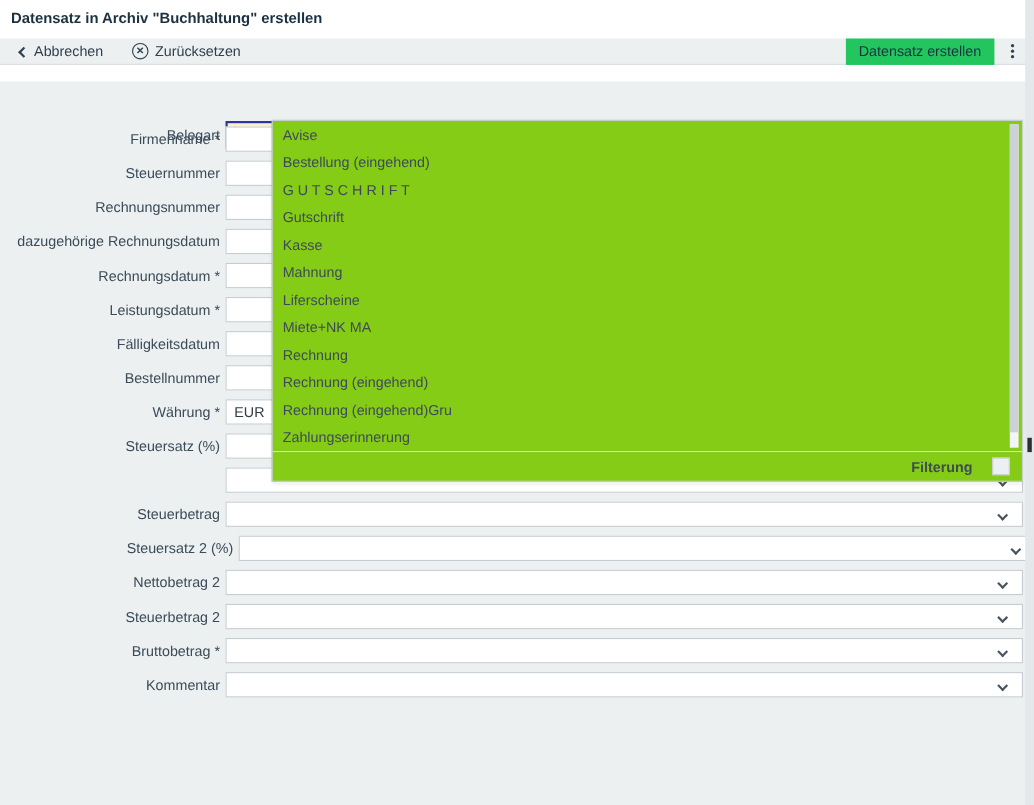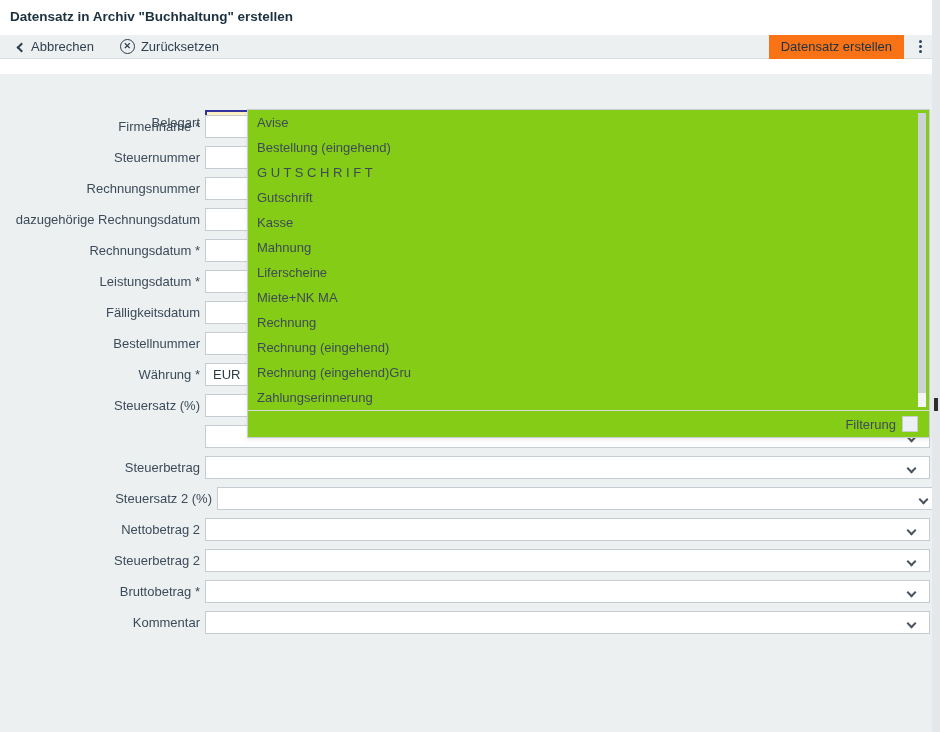--- a/index.html
+++ b/index.html
@@ -16,21 +16,21 @@
              border-bottom:1px solid #d9dde0; display:flex; align-items:center; }
   .tb-btn { display:flex; align-items:center; gap:6px; font-size:13px; color:#2e3f4f; cursor:pointer; }
   .tb-back { margin-left:18px; }
   .tb-reset { margin-left:26px; }
   .chev-left { width:7px; height:7px; border-left:2px solid #2e3f4f; border-bottom:2px solid #2e3f4f;
                transform:rotate(45deg); display:inline-block; margin-top:1px; }
   .circle-x { width:15px; height:15px; border:1.5px solid #2e3f4f; border-radius:50%;
               display:inline-flex; align-items:center; justify-content:center;
               font-size:9px; font-weight:bold; color:#2e3f4f; line-height:1; }
   .tb-spacer { flex:1; }
-  .create-btn { height:24px; padding:0 12px; background:#f97316; border:none; color:#1d3240;
+  .create-btn { height:24px; padding:0 12px; background:#22c55e; border:none; color:#1d3240;
                 font-size:13px; font-family:"Liberation Sans",sans-serif; display:flex; align-items:center; cursor:pointer; }
   .kebab { width:16px; height:24px; margin:0 12px 0 8px; display:flex; flex-direction:column;
            align-items:center; justify-content:center; gap:2px; cursor:pointer; }
   .kebab i { width:3px; height:3px; background:#27445c; border-radius:50%; display:block; }
 
   
   .content { position:absolute; left:0; top:74px; width:940px; height:658px; background:#edf0f1; }
 
   .row { position:absolute; left:0; height:25px; width:940px; }
   .row .lbl { position:absolute; left:0; top:0; width:200px; height:25px; line-height:25px;
@@ -46,21 +46,21 @@
   .caret { width:1px; height:15px; background:#222; margin-left:6px; }
 
   
   .dropdown { position:absolute; left:247px; top:35px; width:683px; background:#84cc16;
               border:1px solid #c9ced3; box-shadow:0 2px 4px rgba(0,0,0,0.08); }
   .dd-list { position:relative; height:300px; overflow:hidden; }
   .dd-item { height:25px; line-height:25px; padding-left:9px; font-size:13px; color:#3e4b56; cursor:pointer; }
   .dd-scroll { position:absolute; right:3px; top:3px; width:8px; height:294px; background:#f3f5f6; }
   .dd-thumb { position:absolute; left:0; top:0; width:8px; height:280px; background:#ccd2d6; cursor:pointer; }
   .dd-footer { height:27px; border-top:1px solid #d6dadd; display:flex; align-items:center;
-               justify-content:flex-end; gap:6px; padding-right:11px; }
+               justify-content:flex-end; gap:18px; padding-right:11px;font-weight:bold; }
   .dd-footer .flt { font-size:13px; color:#3e4b56; }
   .checkbox { width:16px; height:16px; background:#edf0f2; border:1px solid #c8cdd2; cursor:pointer; }
 
   
   .gutter { position:absolute; right:0; top:0; width:8px; height:732px; background:#e4e8ea; }
   .gutter .thumb { position:absolute; left:2px; top:398px; width:4px; height:13px; background:#2e2e2e; }
 </style>
 </head>
 <body>
 

